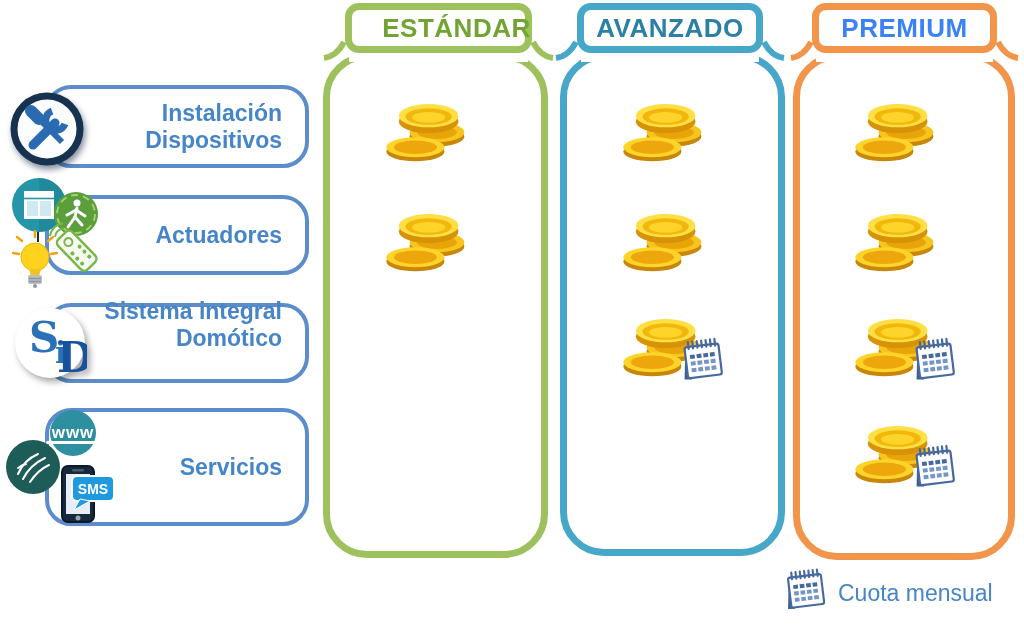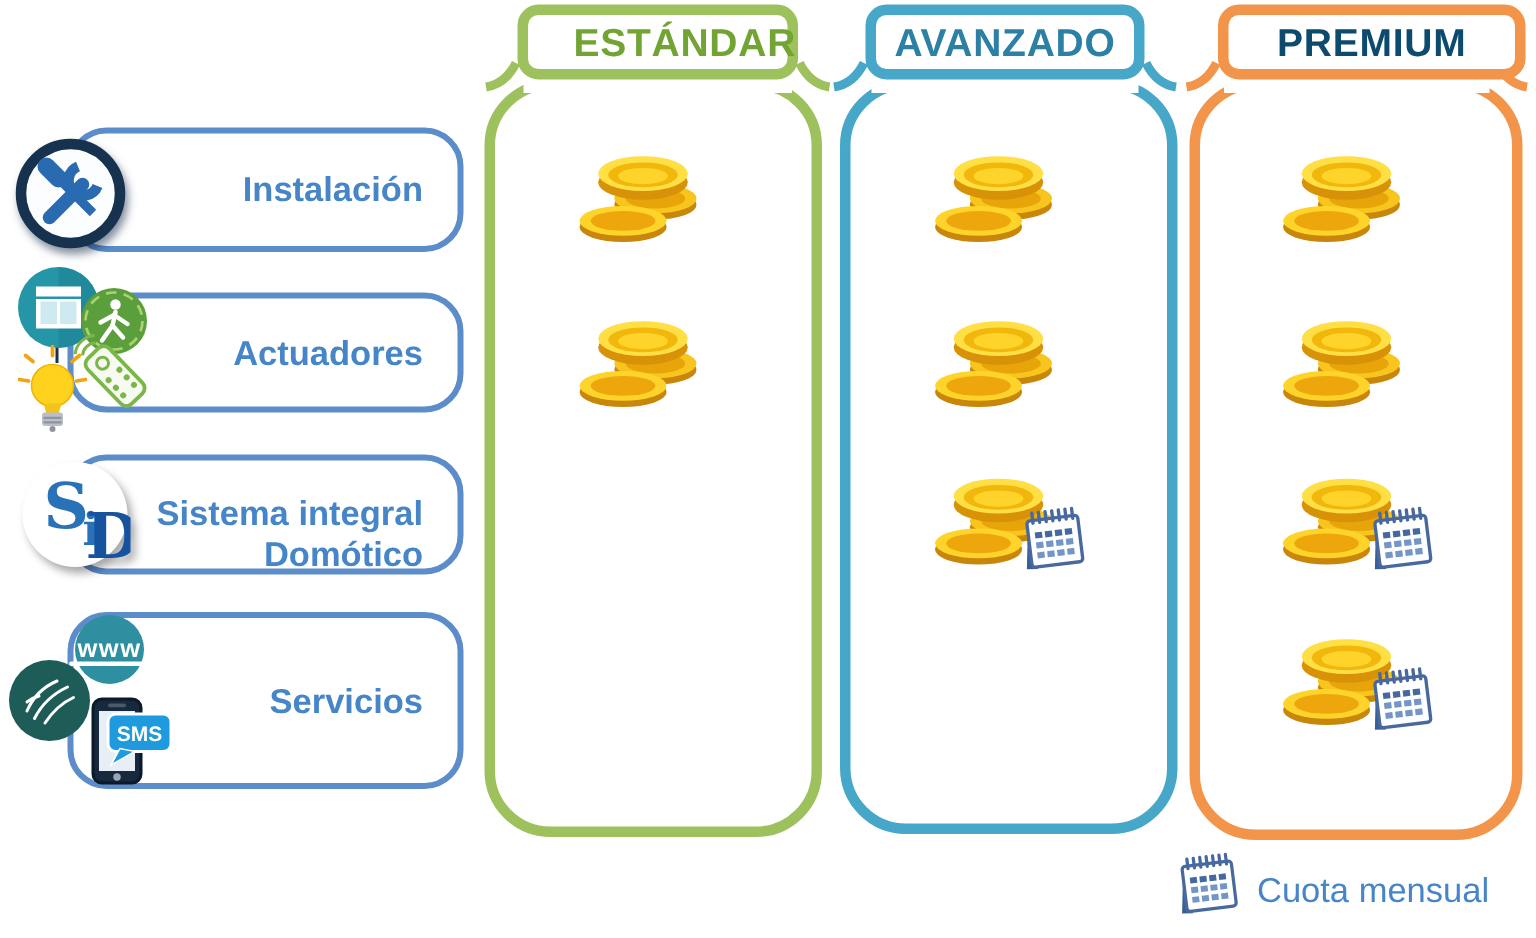--- a/index.html
+++ b/index.html
@@ -102,36 +102,37 @@
   <svg class="shoulder" style="left:995px;top:40px;" viewBox="0 0 24 20">
       <path d="M23,18 Q10,16 3,2" stroke="#f2954a" stroke-width="6" fill="none"></path>
     </svg>
 
   <div class="badge" style="left:345px;top:3px;width:187px;height:50px;border-color:#9dc25d;color:#71a433;padding-left:36px;">
     <span>ESTÁNDAR</span>
   </div>
   <div class="badge" style="left:577px;top:3px;width:186px;height:50px;border-color:#47a7c9;color:#2b80a4;">
     <span>AVANZADO</span>
   </div>
-  <div class="badge" style="left:812px;top:3px;width:205px;height:50px;border-color:#f2954a;color:#0c4a6e;">
+  <div class="badge" style="left:812px;top:3px;width:185px;height:50px;border-color:#f2954a;color:#3b82f6;">
     <span>PREMIUM</span>
   </div>
 
   <div class="feature-row" style="left:45px;top:85px;width:264px;height:83px;"></div>
   <div class="feature-label" style="left:120px;top:85px;width:176px;height:83px;">
     <span>Instalación</span>
+    <span>Dispositivos</span>
   </div>
 
   <div class="feature-row" style="left:45px;top:195px;width:264px;height:80px;"></div>
   <div class="feature-label" style="left:120px;top:195px;width:176px;height:80px;">
     <span>Actuadores</span>
   </div>
 
   <div class="feature-row" style="left:45px;top:303px;width:264px;height:80px;"></div>
-  <div class="feature-label" style="left:100px;top:316px;width:196px;height:80px;">
+  <div class="feature-label" style="left:100px;top:285px;width:196px;height:80px;">
     <span>Sistema integral</span>
     <span>Domótico</span>
   </div>
 
   <div class="feature-row" style="left:45px;top:408px;width:264px;height:118px;"></div>
   <div class="feature-label" style="left:100px;top:408px;width:196px;height:118px;">
     <span>Servicios</span>
   </div>
 
   <svg class="icon" viewBox="0 0 78 78" style="left:8px;top:90px;width:78px;height:78px;filter:drop-shadow(2px 4px 3px rgba(10,30,60,.5));">

